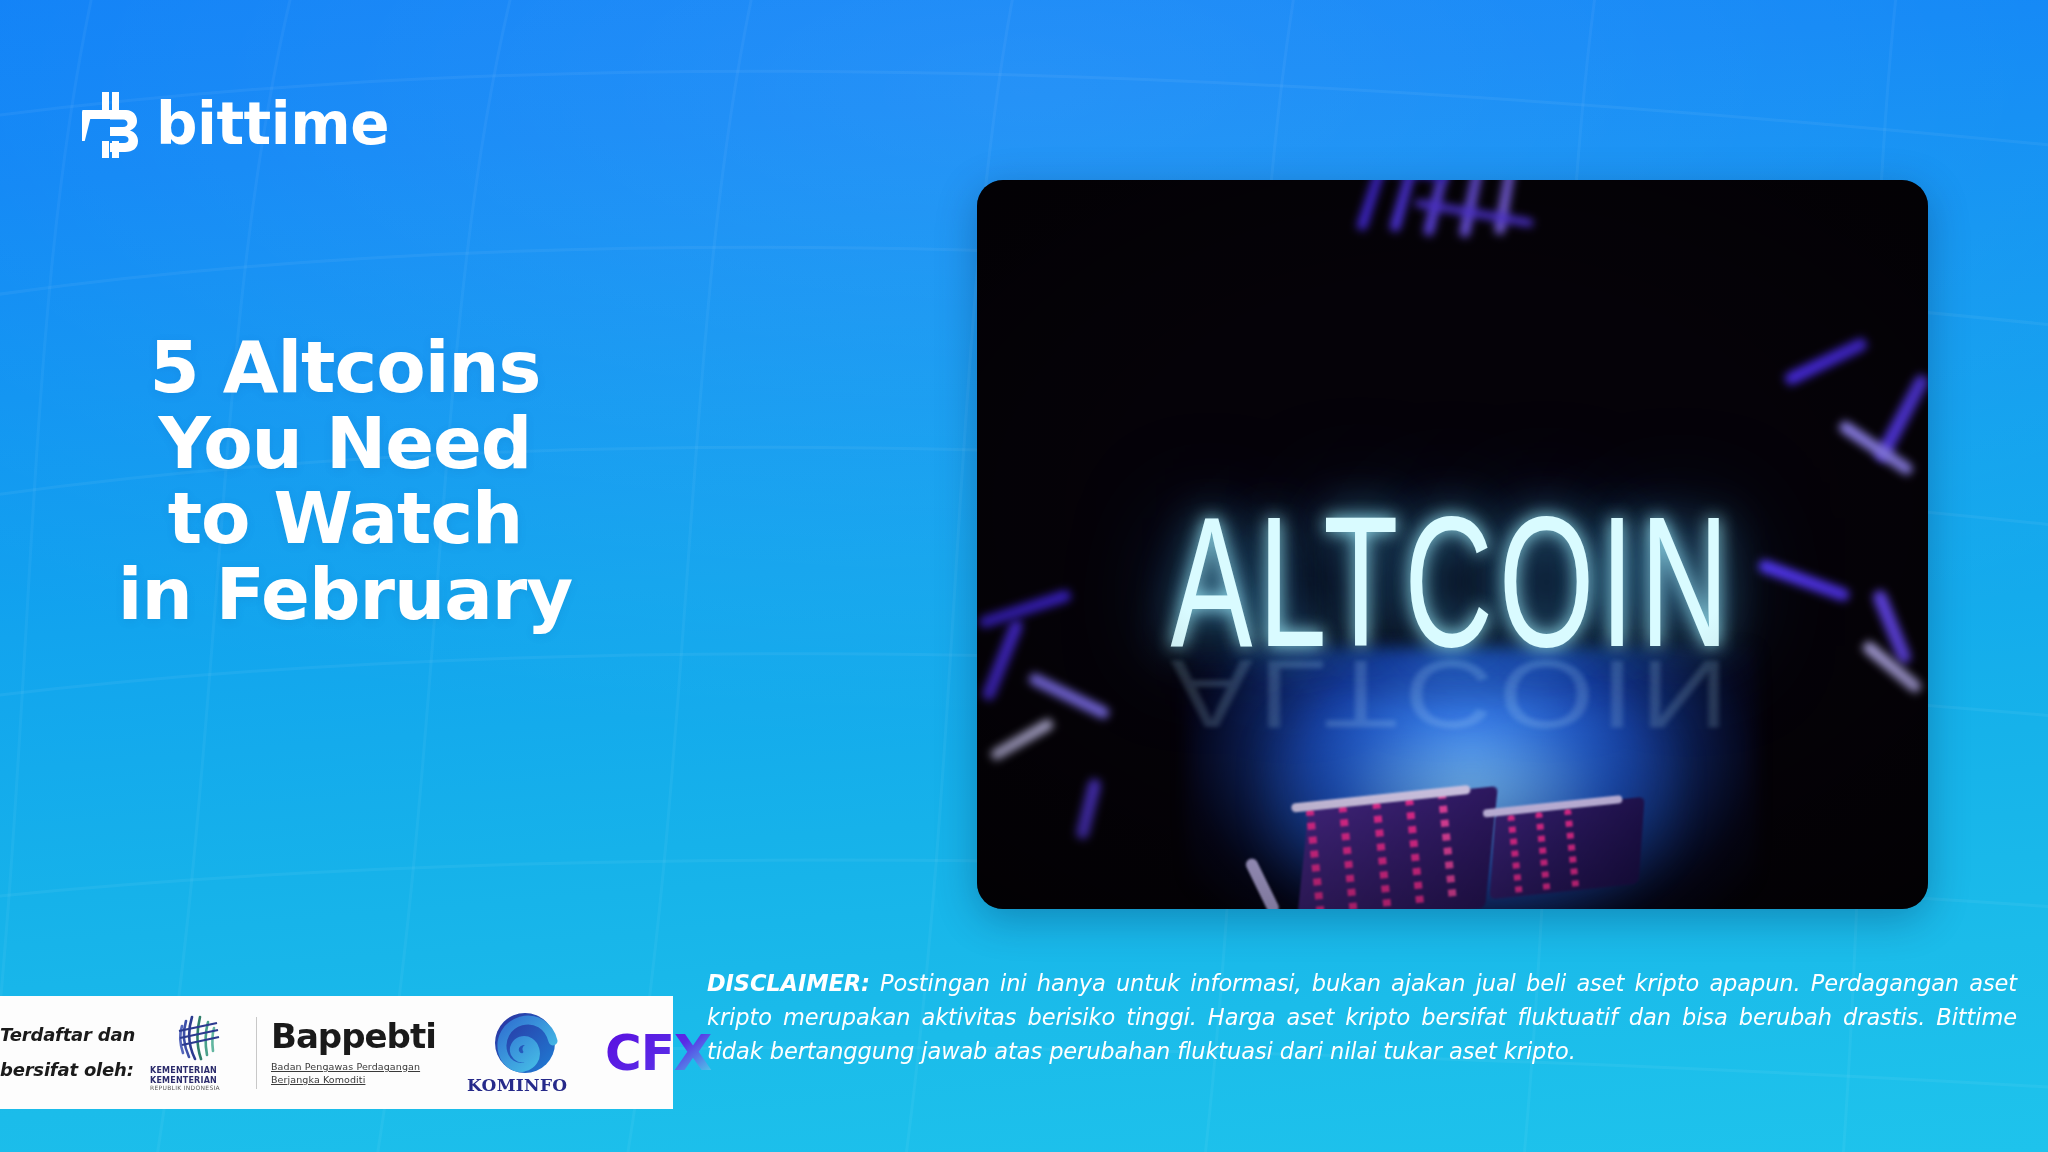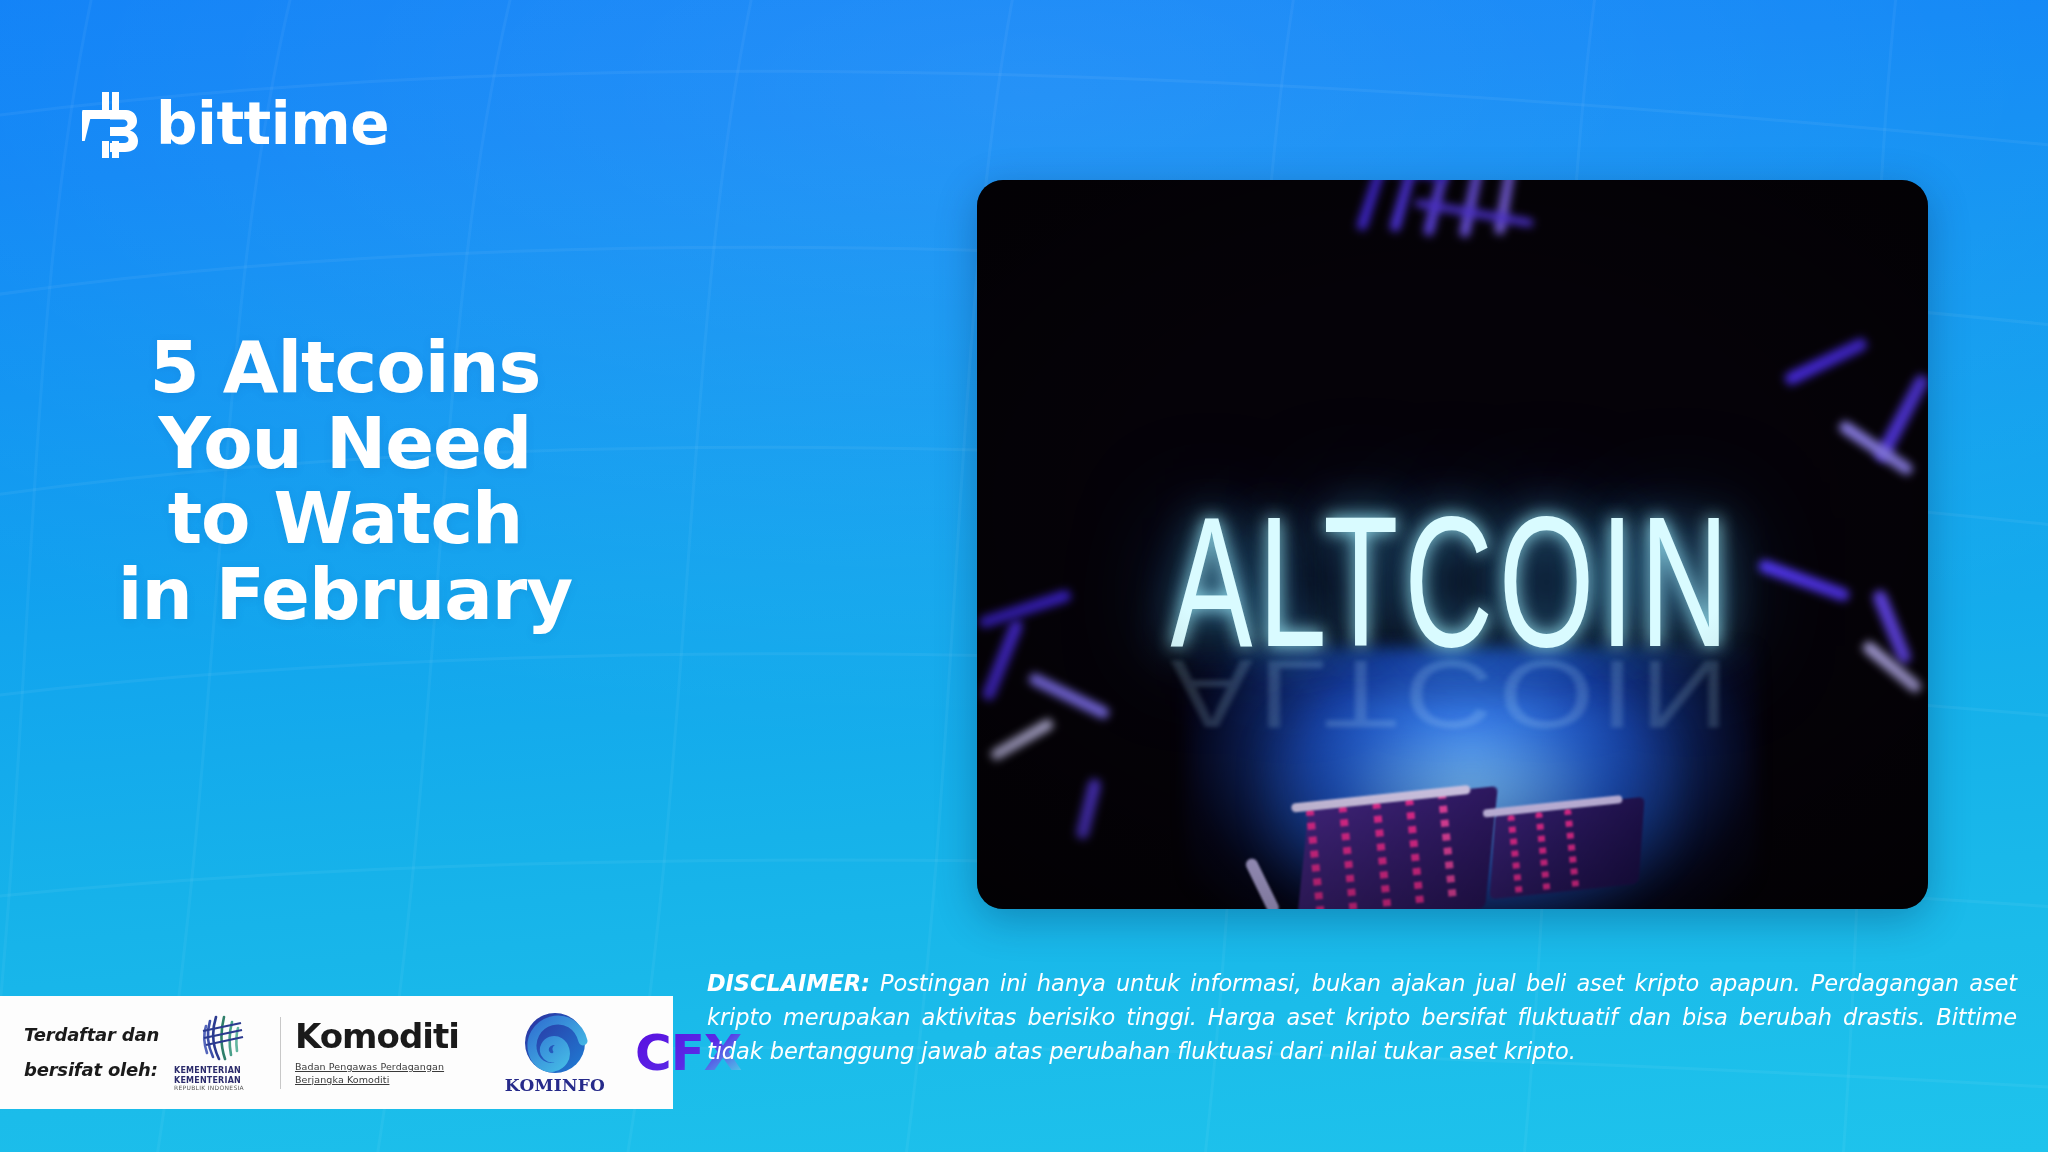--- a/index.html
+++ b/index.html
@@ -81,21 +81,21 @@
   .chair{position:absolute;border-radius:6px;filter:blur(1.2px);}
   .photo .darkvig{position:absolute;inset:0;
     background:radial-gradient(ellipse 80% 70% at 50% 45%, rgba(0,0,0,0) 40%, rgba(0,0,0,.55) 100%);}
 
   
   .regbar{
     position:absolute;left:0;top:996px;width:673px;height:113px;
     background:#fdfdfd;display:flex;align-items:center;
   }
   .reg-terdaftar{
-    margin-left:24px;width:150px;flex:0 0 auto;
+    width:150px;flex:0 0 auto;
     font-family:"DejaVu Sans", sans-serif;
     font-style:italic;font-weight:700;font-size:18px;color:#1b1b1b;
     line-height:1.9;letter-spacing:-0.2px;
   }
   .reg-terdaftar span{display:block;}
   .kemendag{width:92px;flex:0 0 auto;}
   .kemendag .mark{width:74px;height:50px;margin:0 auto;display:block;}
   .kemendag .cap{
     font-family:"DejaVu Sans", sans-serif;font-size:8px;font-weight:700;
     color:#2b2b6b;line-height:1.15;letter-spacing:.2px;margin-top:3px;
@@ -104,21 +104,21 @@
   .divider{width:1px;height:72px;background:#c8c8c8;margin:0 14px;flex:0 0 auto;}
   .bappebti{flex:0 0 auto;width:196px;}
   .bappebti .nm{
     font-family:"DejaVu Sans", sans-serif;font-weight:700;font-size:34px;
     color:#1a1a1a;line-height:1;letter-spacing:-1px;
   }
   .bappebti .dsc{
     font-family:"DejaVu Sans", sans-serif;font-size:9.5px;color:#3a3a3a;
     line-height:1.35;margin-top:8px;letter-spacing:.1px;text-decoration:underline;
   }
-  .kominfo{flex:0 0 auto;width:116px;text-align:center;margin-left:6px;}
+  .kominfo{flex:0 0 auto;width:116px;}
   .kominfo .mark{width:76px;height:68px;margin:0 auto;display:block;}
   .kominfo .cap{
     font-family:"DejaVu Serif", serif;font-size:17px;font-weight:700;
     color:#262a8a;letter-spacing:.3px;margin-top:-4px;
   }
   .cfx{flex:0 0 auto;margin-left:22px;}
   .cfx svg{display:block;}
 
   
   .disclaimer{
@@ -256,21 +256,21 @@
       <div class="cap">
         <div>KEMENTERIAN</div>
         <div>KEMENTERIAN</div>
         <div class="sub">REPUBLIK INDONESIA</div>
       </div>
     </div>
 
     <div class="divider"></div>
 
     <div class="bappebti">
-      <div class="nm">Komoditi</div>
+      <div class="nm">Bappebti</div>
       <div class="dsc">
         <div>Badan Pengawas Perdagangan</div>
         <div>Berjangka Komoditi</div>
       </div>
     </div>
 
     <div class="kominfo">
       <svg class="mark" viewBox="0 0 76 68">
         <defs>
           <linearGradient id="kg1" x1="0" y1="0" x2="1" y2="1">

